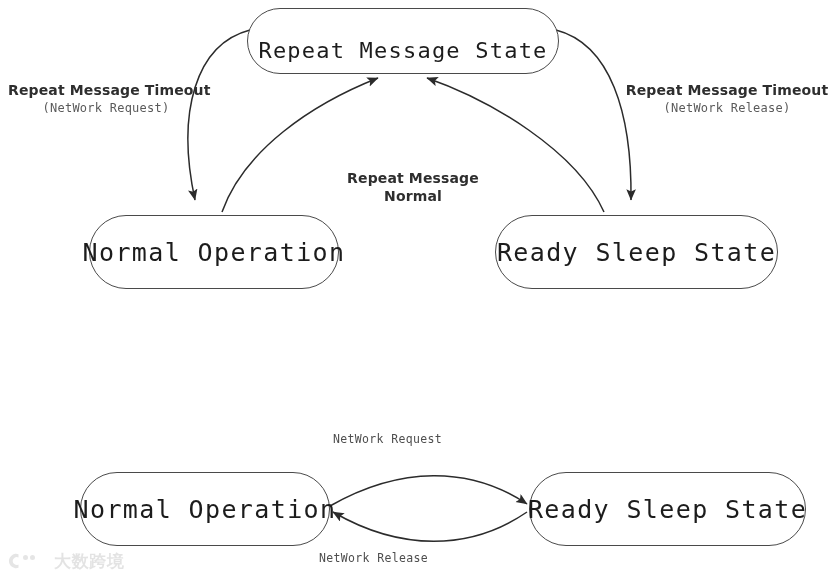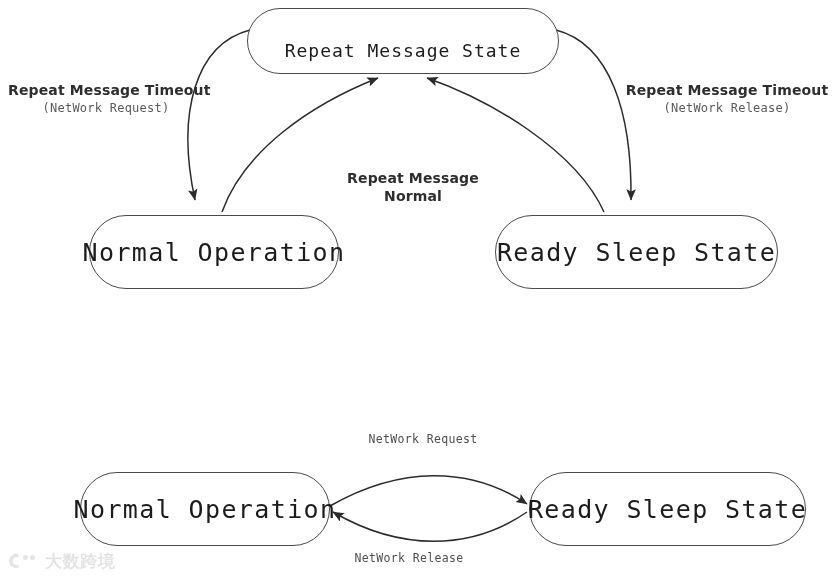--- a/index.html
+++ b/index.html
@@ -43,21 +43,21 @@
     font-family: "DejaVu Sans Mono", "Liberation Mono", monospace;
     color: #1c1c1c;
     white-space: nowrap;
     letter-spacing: 0.055em;
     line-height: 1;
   }
   
   #node-repeat-message-state {
     left: 247px; top: 8px; width: 312px; height: 66px;
   }
-  #node-repeat-message-state .node-label { font-size: 18px; margin-top: 20px; }
+  #node-repeat-message-state .node-label { font-size: 22px; margin-top: 20px; }
 
   #node-normal-operation-upper {
     left: 89px; top: 215px; width: 250px; height: 74px;
   }
   #node-normal-operation-upper .node-label { font-size: 25px; }
 
   #node-ready-sleep-upper {
     left: 495px; top: 215px; width: 283px; height: 74px;
   }
   #node-ready-sleep-upper .node-label { font-size: 25px; }
@@ -94,38 +94,38 @@
     letter-spacing: 0.02em;
     line-height: 1.3;
     margin-top: 1px;
   }
   #label-left-timeout  { left: 8px;   top: 82px;  width: 196px; }
   #label-right-timeout { left: 624px; top: 82px;  width: 206px; }
   #label-repeat-request{ left: 330px; top: 170px; width: 166px; }
 
   .mono-label {
     position: absolute;
-    text-align: center;
+    text-align: left;
     white-space: nowrap;
     font-family: "DejaVu Sans Mono", "Liberation Mono", monospace;
     font-size: 11.5px;
     color: #4e4e4e;
     letter-spacing: 0.03em;
   }
   #label-network-request { left: 333px; top: 432px; width: 180px; }
   #label-network-release { left: 319px; top: 551px; width: 180px; }
 
   
   #watermark {
     position: absolute;
     left: 6px;
     bottom: 6px;
     display: flex;
     align-items: center;
-    gap: 5px;
+    gap: 14px;
     opacity: 0.5;
   }
   #watermark .wm-mark {
     display: block;
   }
   #watermark .wm-text {
     font-family: "DejaVu Sans", "Liberation Sans", sans-serif;
     font-size: 17px;
     font-weight: bold;
     color: #c9c9c9;

